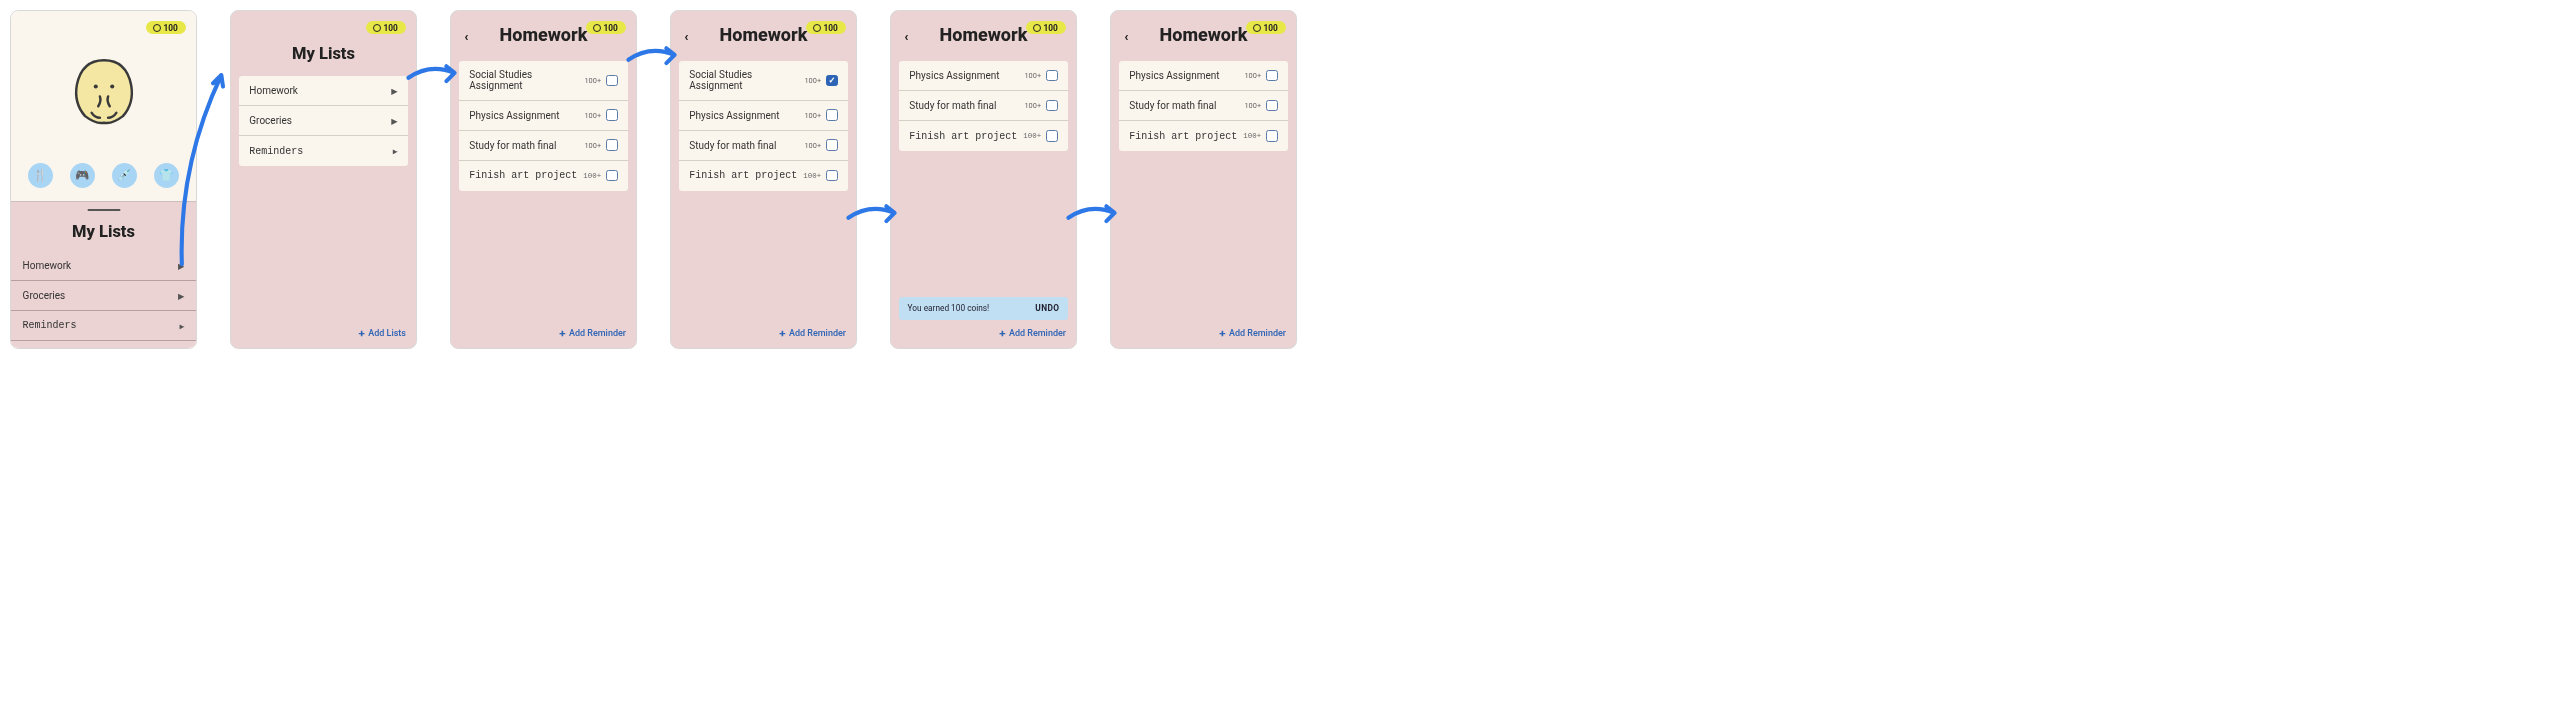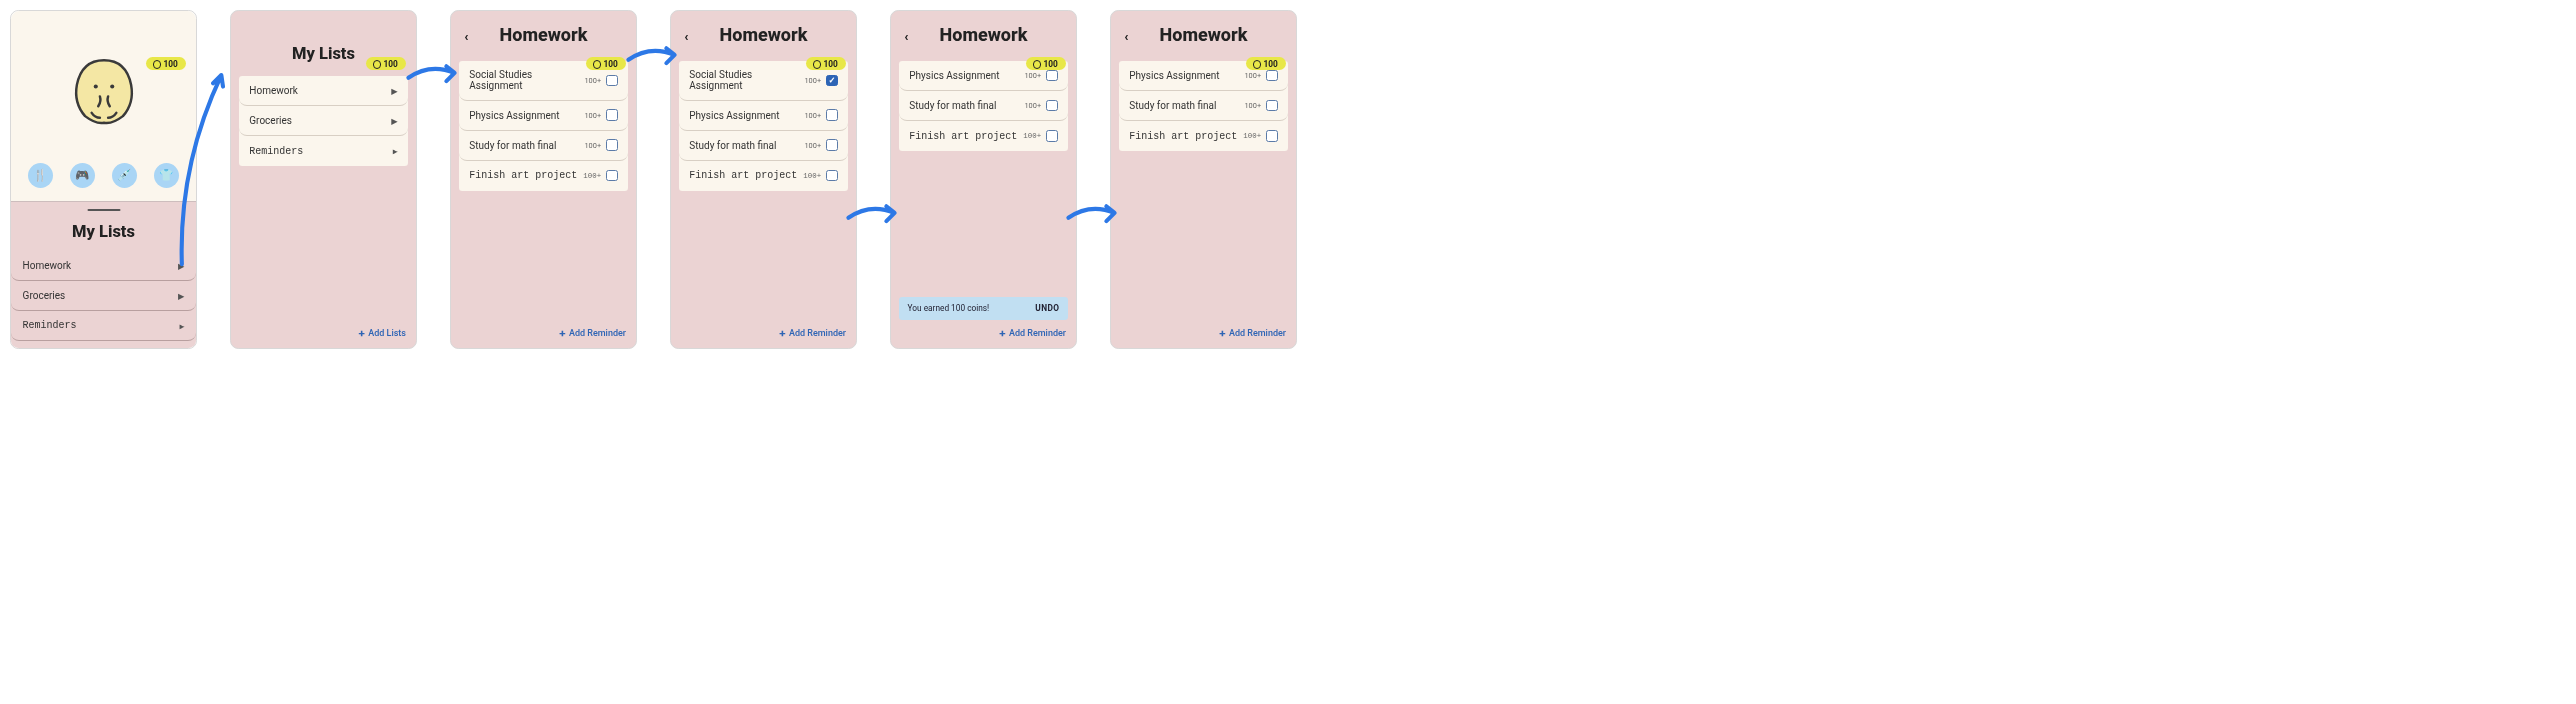--- a/index.html
+++ b/index.html
@@ -28,24 +28,23 @@
   .coin-badge {
     position: absolute;
     top: 10px;
     right: 10px;
     background: #e8e748;
     border-radius: 826px;
     padding: 1.7px 8.3px 1.7px 6.6px;
     font-size: 8.3px;
     font-weight: 700;
     display: flex;
-    align-items: flex-end;
+    align-items: center;
     gap: 2.5px;
     color: #222;
-    margin-top: 36px;
   }
   .coin-badge .coin-icon {
     width: 8.3px;
     height: 8.3px;
     border-radius: 50%;
     border: 1.7px solid #222;
     display: inline-block;
   }
   
   .hdr {
@@ -78,21 +77,20 @@
   .row {
     display: flex;
     align-items: center;
     justify-content: space-between;
     padding: 8.3px 10px;
     border-bottom: 0.8px solid #d8cfc4;
     font-size: 10px;
     color: #333;
     cursor: pointer;
     min-height: 30px;
-    border-radius: 8px;
   }
   .row:last-child { border-bottom: none; font-family: Liberation Mono, monospace; }
   .chev {
     font-size: 8.3px;
     color: #555;
   }
   .task-right {
     display: flex;
     align-items: center;
     gap: 5px;

